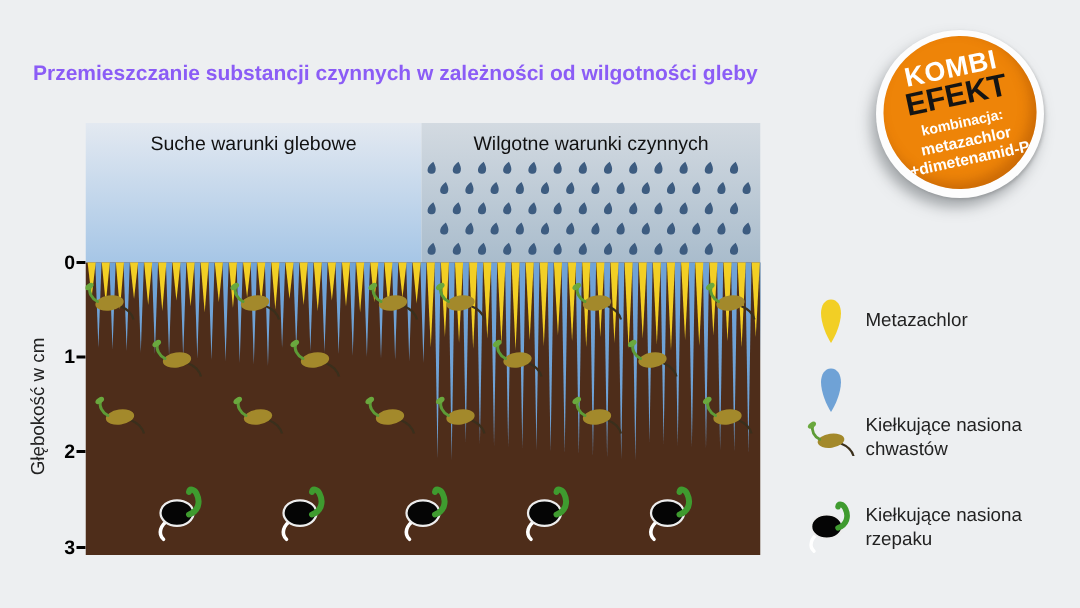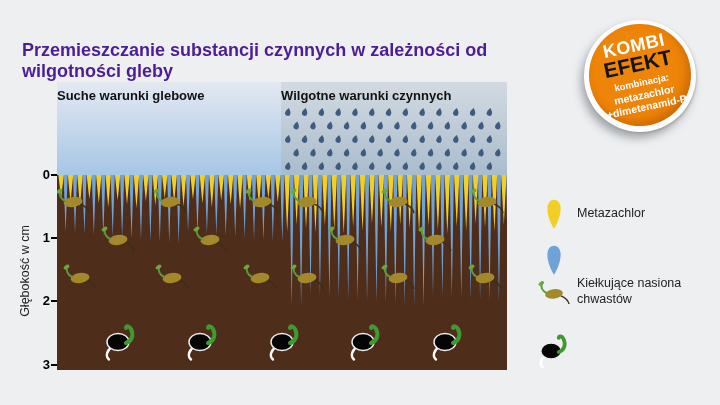--- a/index.html
+++ b/index.html
@@ -4,27 +4,27 @@
 <style>
   html,body{margin:0;padding:0}
   body{
     width:720px;height:405px;position:relative;overflow:hidden;
     background:#edeff1;
     font-family:"Liberation Sans", sans-serif;
     color:#1a1a1a;
   }
   .title{
     position:absolute;left:22px;top:40px;width:530px;
-    font-size:18px;font-weight:bold;color:#4c1d95;
+    font-size:14px;font-weight:bold;color:#8b5cf6;
   }
   
   #diagram{position:absolute;left:57px;top:82px;width:450px;height:290px;display:block}
   .panel-label{
-    position:absolute;top:88px;font-size:13px;font-weight:bold;color:#111;
-    z-index:3;
+    position:absolute;top:88px;font-size:13px;font-weight:normal;color:#111;
+    text-align:center;z-index:3;
   }
   .panel-label.dry{left:57px;width:224px}
   .panel-label.wet{left:281px;width:226px}
   .tick-label{
     position:absolute;width:14px;text-align:right;left:36px;
     font-size:13px;font-weight:bold;color:#000;line-height:12px;
   }
   .tick-mark{position:absolute;left:51px;width:6px;height:2px;background:#000}
   .axis-label{
     position:absolute;left:-35px;top:264px;width:120px;text-align:center;
@@ -421,14 +421,15 @@
   <div class="legend-row row-3">
     <span class="icon-box">
         <svg id="leg-ic-3" width="34" height="38" viewBox="-16 -19 34 38">
           <g transform="translate(-2,0)">
             <path d="M-6,5 C-11,8 -13,14 -9,17.5" stroke="#ffffff" stroke-width="2.4" fill="none" stroke-linecap="round"></path>
             <ellipse cx="0" cy="0" rx="11" ry="8.5" fill="#050505" stroke="#ededed" stroke-width="1.5"></ellipse>
             <path d="M8,1 C14,-1 16,-7 13,-13 C11.5,-16 8.5,-16.5 8,-14" stroke="#3f9b2f" stroke-width="4" fill="none" stroke-linecap="round"></path>
           </g>
         </svg>
       </span>
+    <span class="lab">Kiełkujące nasiona rzepaku</span>
   </div>
 </div>
 
 </body></html>

